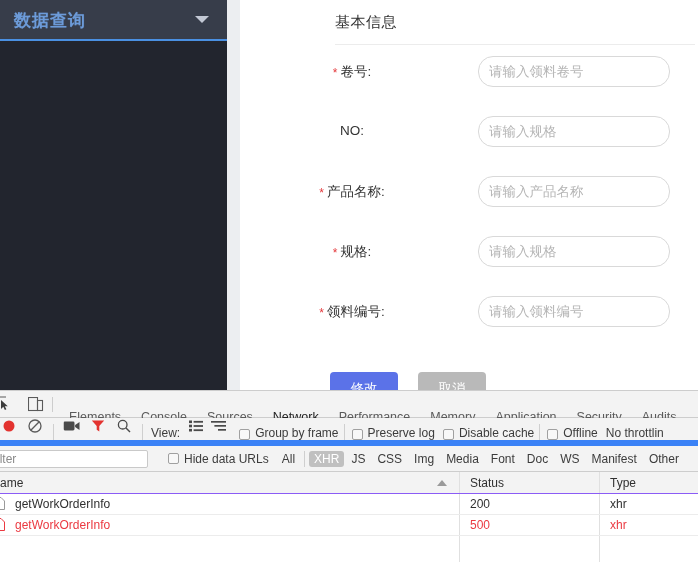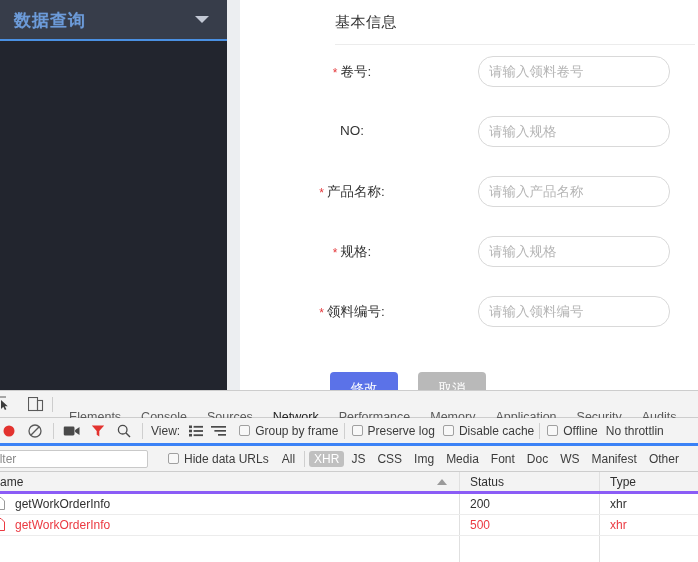--- a/index.html
+++ b/index.html
@@ -103,22 +103,22 @@
     cursor: pointer;
   }
   .dt-tab.active { color: #222; }
   .dt-tab.active::after {
     content: ""; position: absolute; left: 4px; right: 4px; bottom: 0; height: 2px; background: #1a73e8;
   }
 
   
   .dt-toolbar {
     position: relative; height: 28px; background: #f3f3f3;
-    border-bottom: 3px solid #3b82f6;
-    display: flex; align-items: center; font-size: 12px; color: #3c3c3c;
+    border-bottom: 6px solid #3b82f6;
+    display: flex; align-items: flex-end; font-size: 12px; color: #3c3c3c;
   }
   .tb-icon { width: 26px; height: 28px; position: relative; flex: none; cursor: pointer; }
   .tb-icon svg, .tb-icon .glyph { position: absolute; left: 50%; top: 50%; transform: translate(-50%,-50%); }
   .tb-sep { width: 1px; height: 16px; background: #cfcfcf; margin: 0 5px; flex: none; }
   .tb-label { margin: 0 5px 0 3px; white-space: nowrap; }
   .tb-check {
     width: 11px; height: 11px; border: 1px solid #a0a0a0; border-radius: 2px;
     background: #f8f8f8; margin: 0 5px 0 8px; flex: none; cursor: pointer;
   }
   .tb-text { white-space: nowrap; cursor: default; }
@@ -141,21 +141,21 @@
   .filter-input::placeholder { color:#8a8a8a; }
   .ftype {
     padding: 1px 5px; margin: 0 1px; border-radius: 3px; white-space: nowrap; cursor: pointer;
   }
   .ftype.sel { background: #c0c0c0; color: #fff; }
 
   
   .dt-table { position: relative; width: 698px; font-size: 12px; color: #303030; }
   .dt-thead {
     display: flex; height: 22px; background: #f3f3f3;
-    border-bottom: 3px solid #8b5cf6; align-items: flex-end;
+    border-bottom: 1px solid #8b5cf6; align-items: flex-end;
   }
   .dt-row {
     display: flex; height: 21px; 
     border-bottom: 1px solid #ececec; background: #fff;
   }
   .col-name { width: 460px; position: relative; padding-left: 10px; flex: none; border-right: 1px solid #e0e0e0; height: 100%; display: flex; align-items: center; }
   .col-status { width: 140px; flex: none; padding-left: 10px; border-right: 1px solid #e0e0e0; height: 100%; display: flex; align-items: center; }
   .col-type { width: 98px; flex: none; padding-left: 10px; height: 100%; display: flex; align-items: center; }
   .sort-caret {
     position: absolute; right: 12px; top: 50%; transform: translateY(-50%);

